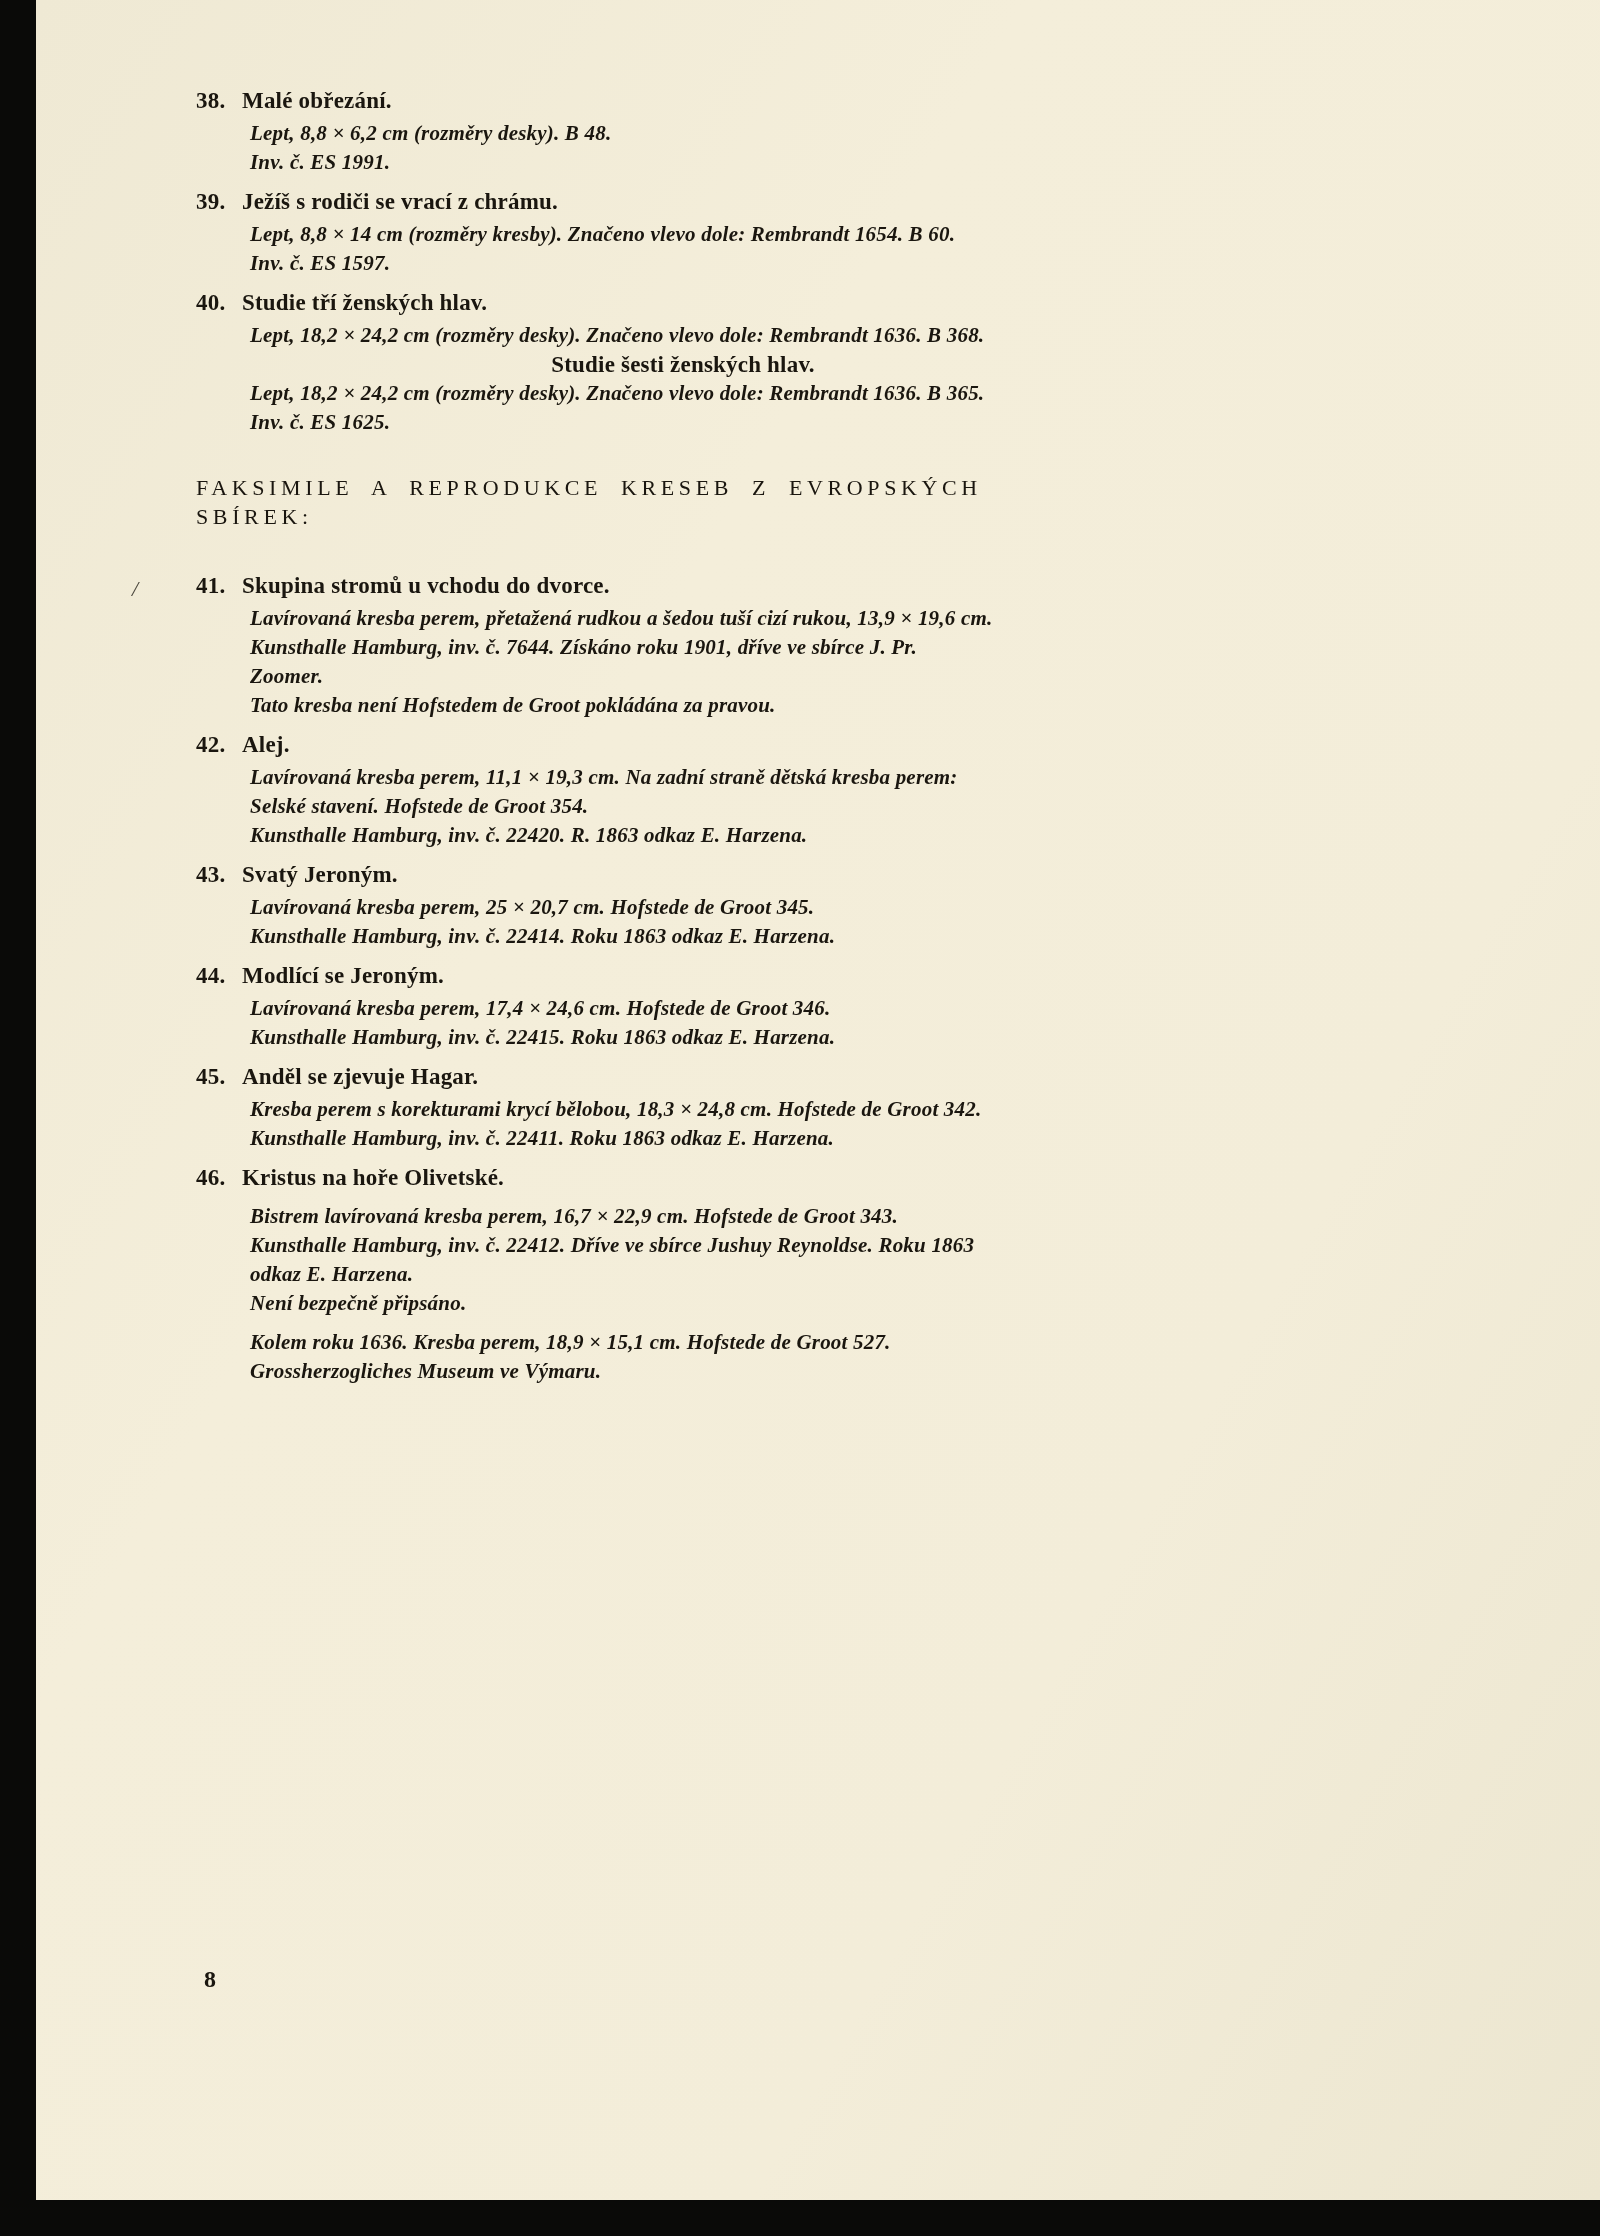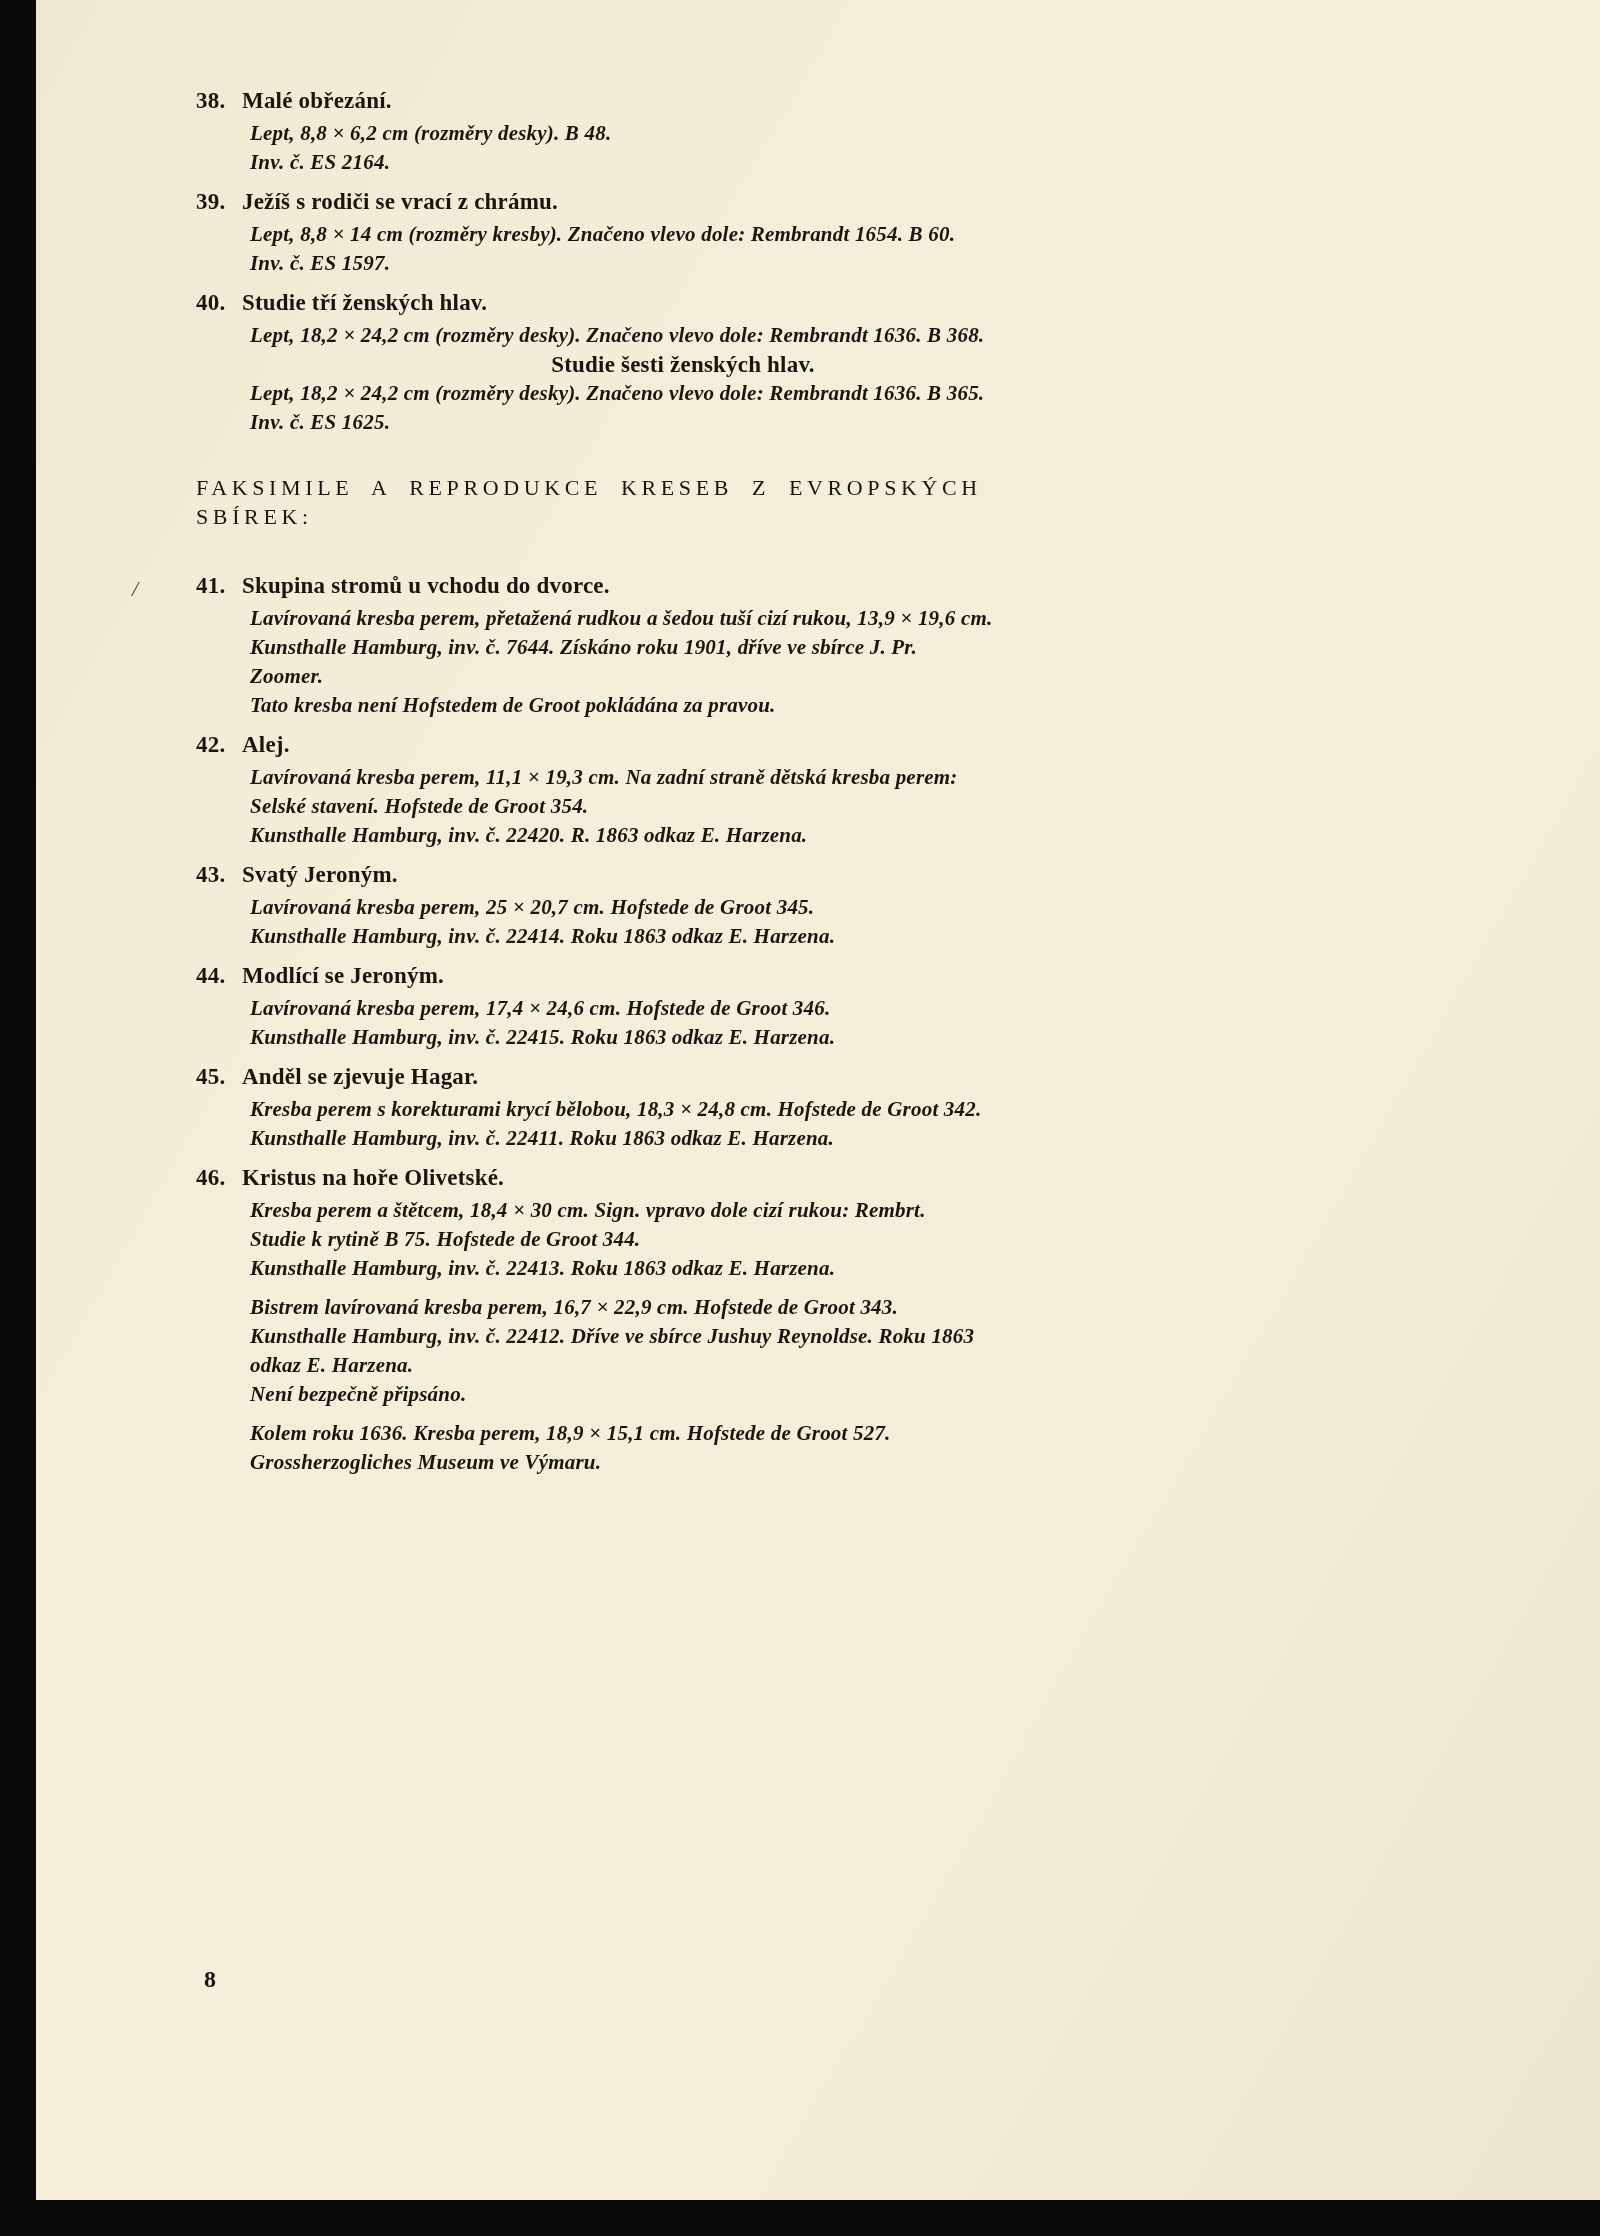--- a/index.html
+++ b/index.html
@@ -86,21 +86,21 @@
   <div class="stray-mark">/</div>
 
   <div class="content">
 
     <div class="entry">
       <div class="entry-head">
         <span class="entry-num">38.</span><span class="entry-title">Malé obřezání.</span>
       </div>
       <div class="entry-body">
         <div class="line">Lept, 8,8 × 6,2 cm (rozměry desky). B 48.</div>
-        <div class="line">Inv. č. ES 2164.</div>
+        <div class="line">Inv. č. ES 1991.</div>
       </div>
     </div>
 
     <div class="entry">
       <div class="entry-head">
         <span class="entry-num">39.</span><span class="entry-title">Ježíš s rodiči se vrací z chrámu.</span>
       </div>
       <div class="entry-body">
         <div class="line">Lept, 8,8 × 14 cm (rozměry kresby). Značeno vlevo dole: Rembrandt 1654. B 60.</div>
         <div class="line">Inv. č. ES 1597.</div>
@@ -171,25 +171,20 @@
       <div class="entry-body">
         <div class="line">Kresba perem s korekturami krycí bělobou, 18,3 × 24,8 cm. Hofstede de Groot 342.</div>
         <div class="line">Kunsthalle Hamburg, inv. č. 22411. Roku 1863 odkaz E. Harzena.</div>
       </div>
     </div>
 
     <div class="entry">
       <div class="entry-head">
         <span class="entry-num">46.</span><span class="entry-title">Kristus na hoře Olivetské.</span>
       </div>
-      <div class="entry-body">
-        <div class="line">Kresba perem a štětcem, 18,4 × 30 cm. Sign. vpravo dole cizí rukou: Rembrt.</div>
-        <div class="line">Studie k rytině B 75. Hofstede de Groot 344.</div>
-        <div class="line">Kunsthalle Hamburg, inv. č. 22413. Roku 1863 odkaz E. Harzena.</div>
-      </div>
     </div>
 
     <div class="entry">
       <div class="entry-body">
         <div class="line">Bistrem lavírovaná kresba perem, 16,7 × 22,9 cm. Hofstede de Groot 343.</div>
         <div class="line">Kunsthalle Hamburg, inv. č. 22412. Dříve ve sbírce Jushuy Reynoldse. Roku 1863</div>
         <div class="line">odkaz E. Harzena.</div>
         <div class="line">Není bezpečně připsáno.</div>
       </div>
     </div>

